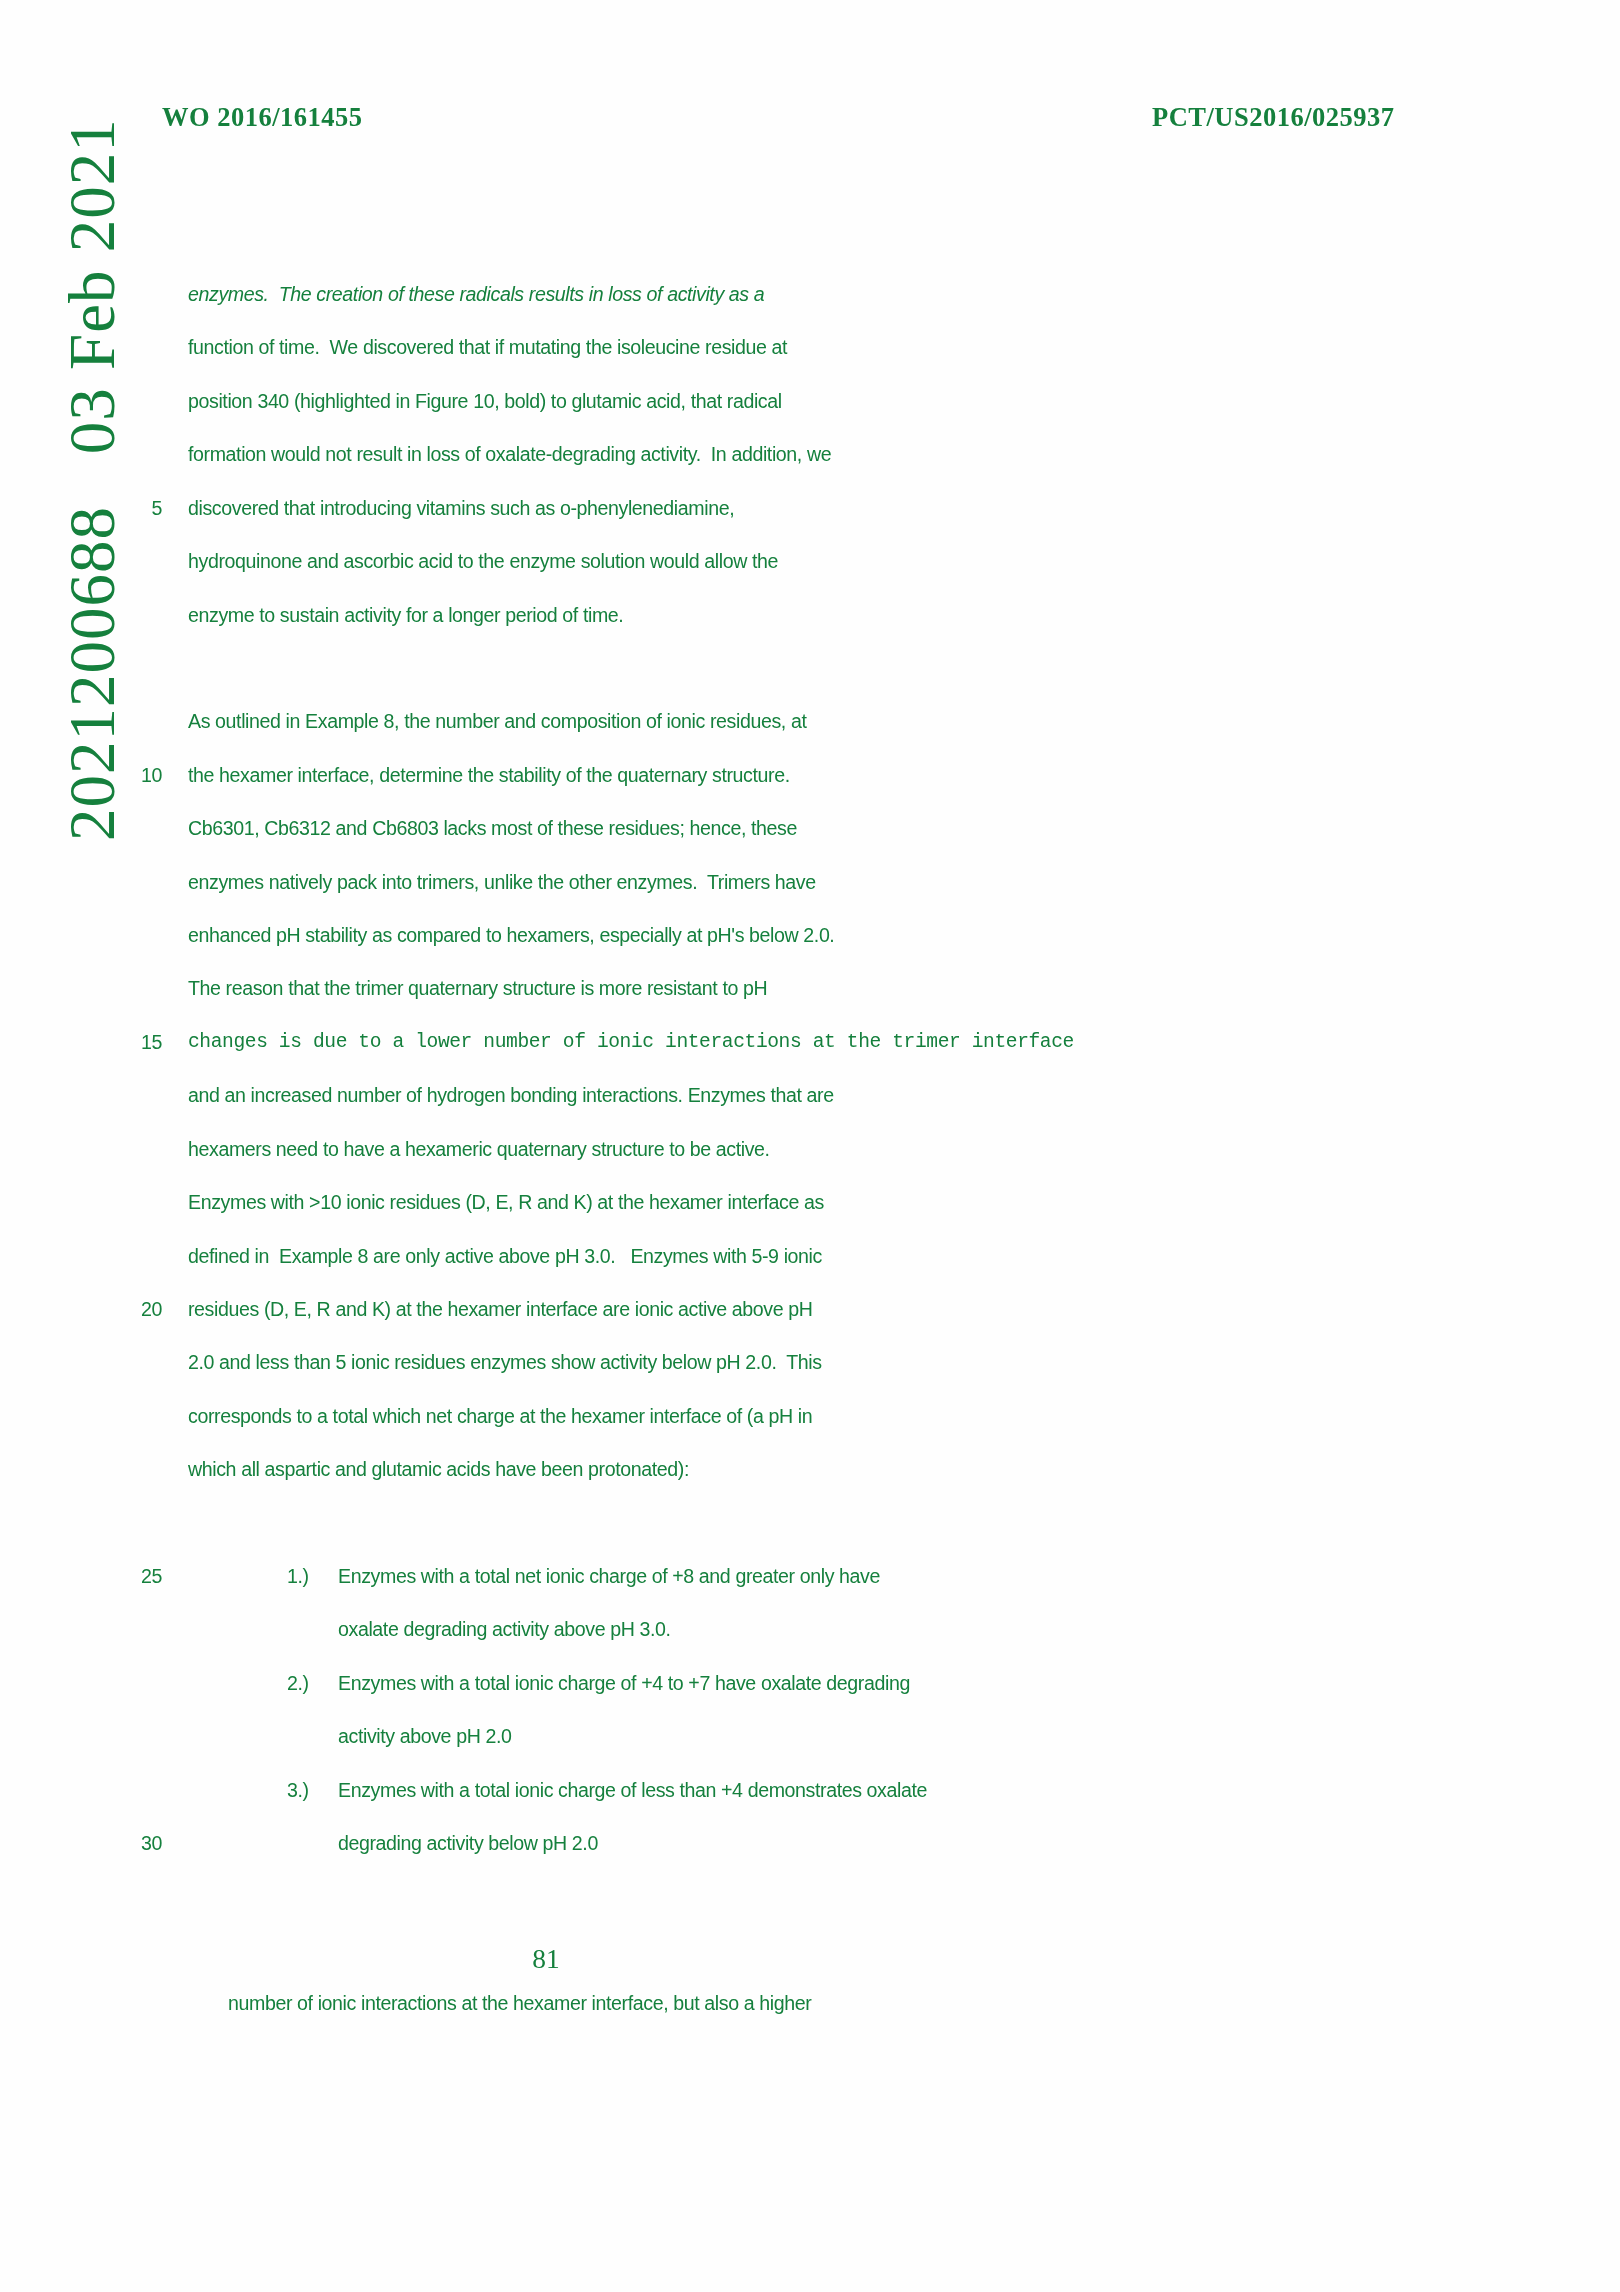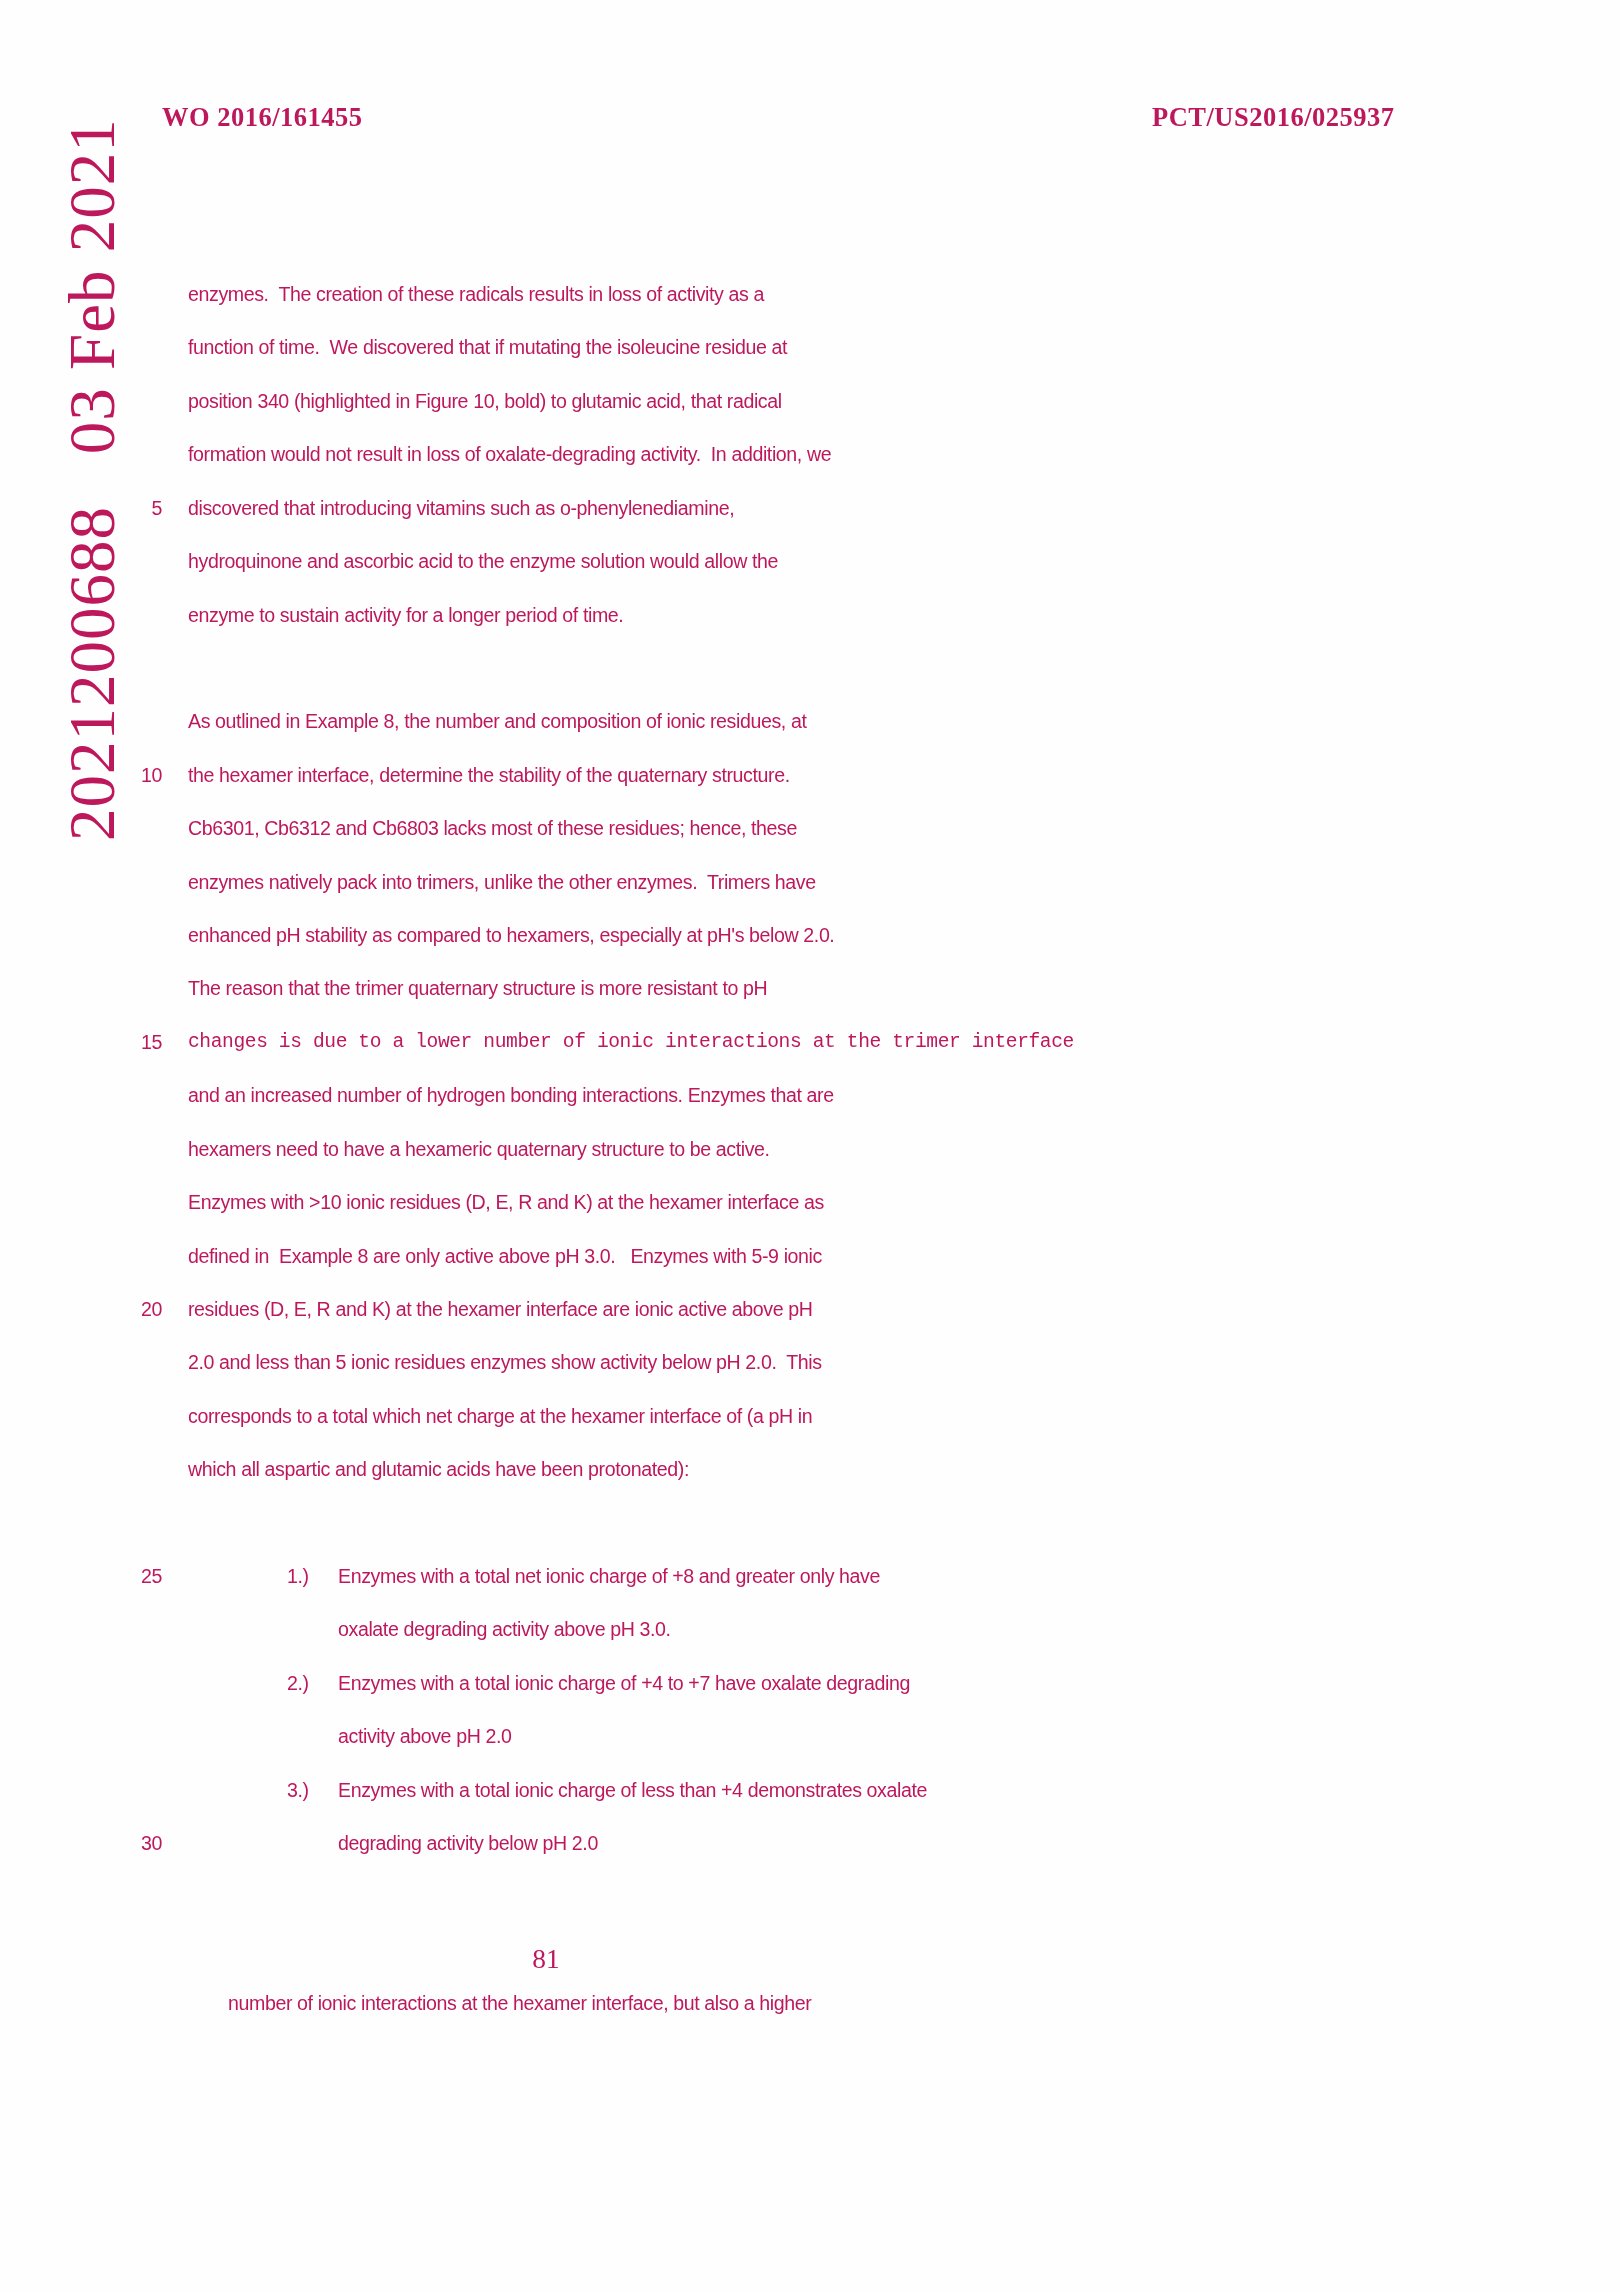--- a/index.html
+++ b/index.html
@@ -5,21 +5,21 @@
   html, body {
     margin: 0;
     padding: 0;
     background: #ffffff;
   }
   .page {
     position: relative;
     width: 1620px;
     height: 2293px;
     background: #fefefe;
-    color: #be185d;
+    color: #15803d;
     font-family: "Liberation Sans", sans-serif;
     overflow: hidden;
   }
   .header-text {
     position: absolute;
     top: 102px;
     font-family: "Liberation Serif", serif;
     font-weight: bold;
     font-size: 26.5px;
     letter-spacing: 0.5px;
@@ -99,21 +99,21 @@
   <div class="line-numbers">
       <div class="lnum" style="top: 214px;">5</div>
       <div class="lnum" style="top: 481px;">10</div>
       <div class="lnum" style="top: 748px;">15</div>
       <div class="lnum" style="top: 1015px;">20</div>
       <div class="lnum" style="top: 1282px;">25</div>
       <div class="lnum" style="top: 1549px;">30</div>
     </div>
 
   <div class="body-lines">
-      <div class="line indent0" style="top: 0px;"><span>enzymes.  The creation of these radicals results in loss of activity as a</span></div>
+      <div class="line indent0" style="top: 0px; font-style: italic;"><span>enzymes.  The creation of these radicals results in loss of activity as a</span></div>
       <div class="line indent0" style="top: 53px;"><span>function of time.  We discovered that if mutating the isoleucine residue at</span></div>
       <div class="line indent0" style="top: 107px;"><span>position 340 (highlighted in Figure 10, bold) to glutamic acid, that radical</span></div>
       <div class="line indent0" style="top: 160px;"><span>formation would not result in loss of oxalate-degrading activity.  In addition, we</span></div>
       <div class="line indent0" style="top: 214px;"><span>discovered that introducing vitamins such as o-phenylenediamine,</span></div>
       <div class="line indent0" style="top: 267px;"><span>hydroquinone and ascorbic acid to the enzyme solution would allow the</span></div>
       <div class="line indent0" style="top: 321px;"><span>enzyme to sustain activity for a longer period of time.</span></div>
       <div class="line indent0" style="top: 374px;"><span></span></div>
       <div class="line indent0" style="top: 427px;"><span>As outlined in Example 8, the number and composition of ionic residues, at</span></div>
       <div class="line indent0" style="top: 481px;"><span>the hexamer interface, determine the stability of the quaternary structure.</span></div>
       <div class="line indent0" style="top: 534px;"><span>Cb6301, Cb6312 and Cb6803 lacks most of these residues; hence, these</span></div>

